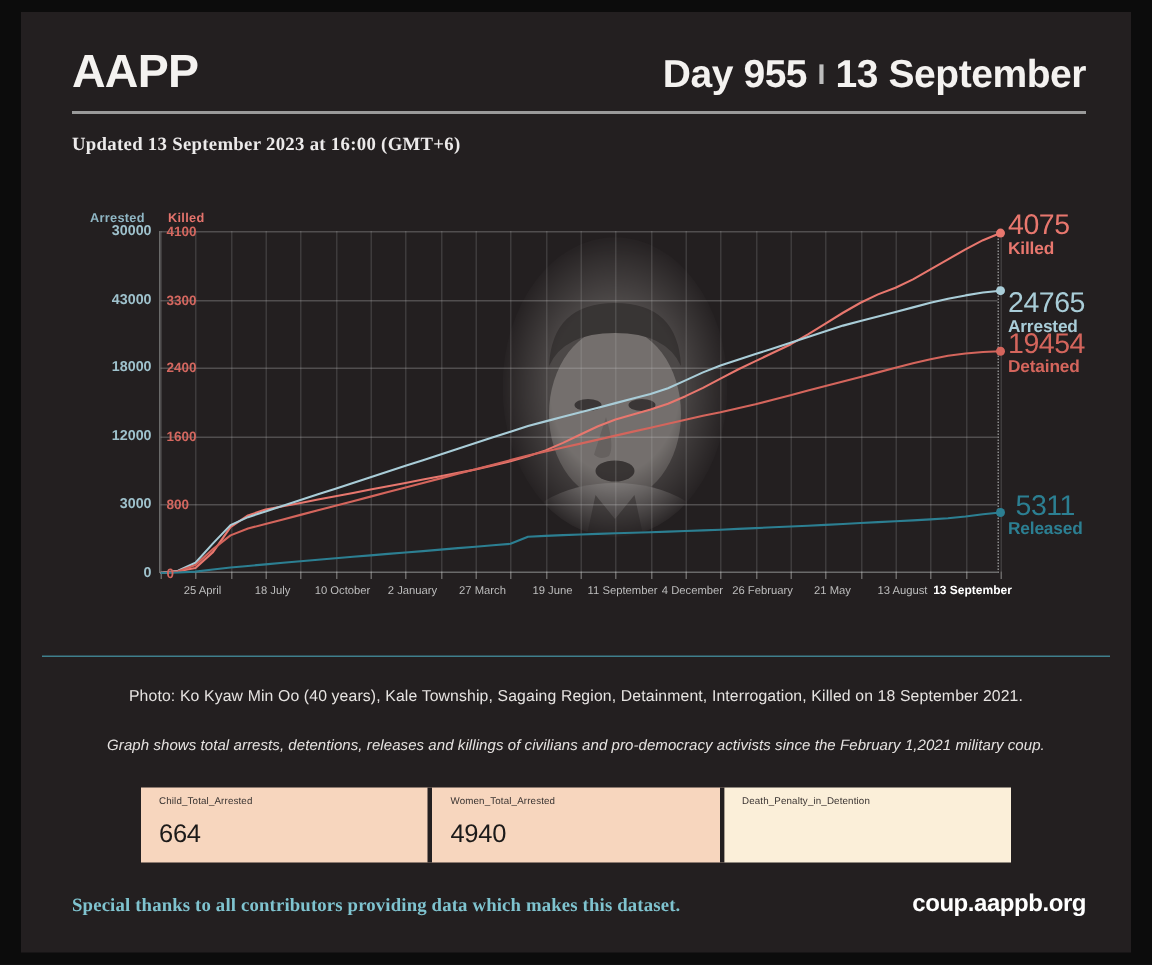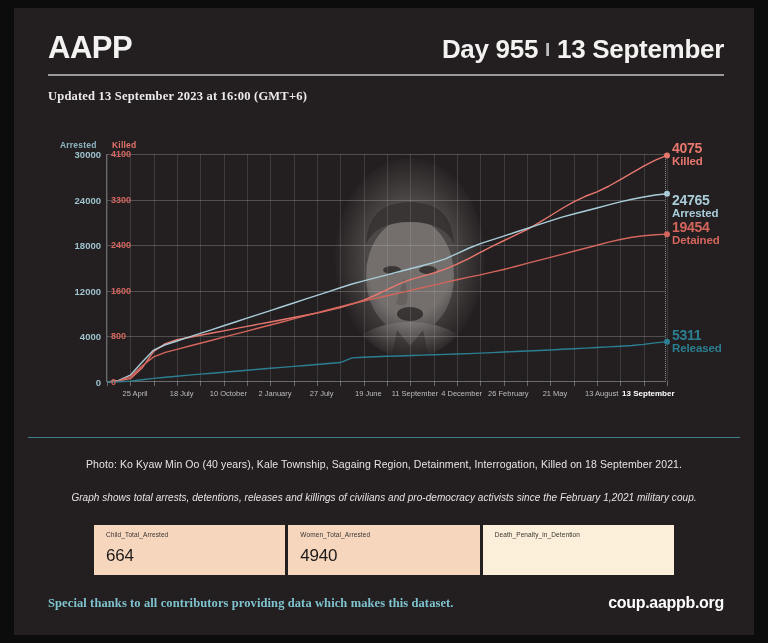--- a/index.html
+++ b/index.html
@@ -98,21 +98,21 @@
   }
   .xtick {
     position: absolute; top: 100%; margin-top: 8px;
     transform: translateX(-50%);
     font-size: 7.5px; color: #bdbdbd; white-space: nowrap;
   }
   .xtick.last { font-weight: bold; color: #ffffff; font-size: 8px; }
 
   .endlabels { position: absolute; left: 624px; top: 8px; width: 120px; }
   .endlabel { position: absolute; left: 0; line-height: 1.0; }
-  .endlabel .num { font-size: 14px; font-weight: bold; letter-spacing: -0.3px; display:block; }
+  .endlabel .num { font-size: 19px; font-weight: normal; letter-spacing: -0.3px; display:block;text-align:center; }
   .endlabel .cap { font-size: 11.5px; font-weight: bold; letter-spacing: -0.1px; display:block; margin-top: 1px;}
   .c-killed   { color: #e8776e; }
   .c-arrested { color: #a9cdd8; }
   .c-detained { color: #d4655c; }
   .c-released { color: #2c7f92; }
 
   
   .divider-teal {
     position: absolute; left: 14px; top: 429px; width: 712px; height: 1px;
     background: #3f7f8c;
@@ -202,27 +202,27 @@
               <path d="M69 120 q6 20 2 26 q-6 3-10-1" fill="#9d9793"></path>
               <ellipse cx="75" cy="156" rx="13" ry="7" fill="#4b4745"></ellipse>
               <path d="M28 176 q20-12 47-12 q27 0 47 12 l0 24 l-94 0z" fill="#dedad6"></path>
               <path d="M62 172 l13 16 l13-16 l6 28 l-38 0z" fill="#8e8a86"></path>
             </g>
           </svg>
         </div>
       </div>
     <div class="ytick" style="top: 228px;">0</div>
         <div class="gridline" style="top: 182.4px;"></div>
-        <div class="ytick" style="top: 182.4px;">4000</div>
+        <div class="ytick" style="top: 182.4px;">3000</div>
         <div class="gridline" style="top: 136.8px;"></div>
         <div class="ytick" style="top: 136.8px;">12000</div>
         <div class="gridline" style="top: 91.2px;"></div>
         <div class="ytick" style="top: 91.2px;">18000</div>
         <div class="gridline" style="top: 45.6px;"></div>
-        <div class="ytick" style="top: 45.6px;">24000</div>
+        <div class="ytick" style="top: 45.6px;">43000</div>
         <div class="gridline" style="top: 0px;"></div>
         <div class="ytick" style="top: 0px;">30000</div>
         <div class="ytick2" style="top: 228px;">0</div>
         <div class="ytick2" style="top: 182.4px;">800</div>
         <div class="ytick2" style="top: 136.8px;">1600</div>
         <div class="ytick2" style="top: 91.2px;">2400</div>
         <div class="ytick2" style="top: 45.6px;">3300</div>
         <div class="ytick2" style="top: 0px;">4100</div>
         <div class="vgrid" style="left: 0px;"></div>
         <div class="xtickmark" style="left: 0px;"></div>
@@ -271,21 +271,21 @@
         <div class="vgrid" style="left: 513.333px;"></div>
         <div class="xtickmark" style="left: 513.333px;"></div>
         <div class="vgrid" style="left: 536.667px;"></div>
         <div class="xtickmark" style="left: 536.667px;"></div>
         <div class="vgrid" style="left: 560px;"></div>
         <div class="xtickmark" style="left: 560px;"></div>
         <div class="xtick" style="left: 28px;">25 April</div>
         <div class="xtick" style="left: 74.6667px;">18 July</div>
         <div class="xtick" style="left: 121.333px;">10 October</div>
         <div class="xtick" style="left: 168px;">2 January</div>
-        <div class="xtick" style="left: 214.667px;">27 July</div>
+        <div class="xtick" style="left: 214.667px;">27 March</div>
         <div class="xtick" style="left: 261.333px;">19 June</div>
         <div class="xtick" style="left: 308px;">11 September</div>
         <div class="xtick" style="left: 354.667px;">4 December</div>
         <div class="xtick" style="left: 401.333px;">26 February</div>
         <div class="xtick" style="left: 448px;">21 May</div>
         <div class="xtick" style="left: 494.667px;">13 August</div>
         <div class="xtick last" style="left: 541.333px;">13 September</div>
         <svg width="560" height="228" viewBox="0 0 560 228" style="position: absolute; left: 0px; top: 0px; overflow: visible;">
           <polyline points="0.00,228.00 11.67,226.89 23.33,224.66 35.00,214.10 46.67,197.41 58.33,189.63 70.00,185.74 81.67,183.51 93.33,181.29 105.00,179.06 116.67,176.84 128.33,174.61 140.00,172.39 151.67,170.17 163.33,167.94 175.00,165.72 186.67,163.49 198.33,161.27 210.00,159.04 221.67,156.26 233.33,153.48 245.00,150.15 256.67,146.25 268.33,141.25 280.00,135.69 291.67,130.13 303.33,125.68 315.00,122.34 326.67,119.00 338.33,115.11 350.00,110.11 361.67,104.55 373.33,98.43 385.00,92.31 396.67,86.75 408.33,81.19 420.00,75.63 431.67,68.96 443.33,61.73 455.00,54.50 466.67,47.82 478.33,42.26 490.00,37.81 501.67,32.25 513.33,25.58 525.00,18.91 536.67,12.23 548.33,6.12 560.00,1.39" fill="none" stroke="#e8776e" stroke-width="1.4" stroke-linejoin="round"></polyline>
           <circle cx="560" cy="1.390243902439039" r="3" fill="#e8776e"></circle>

